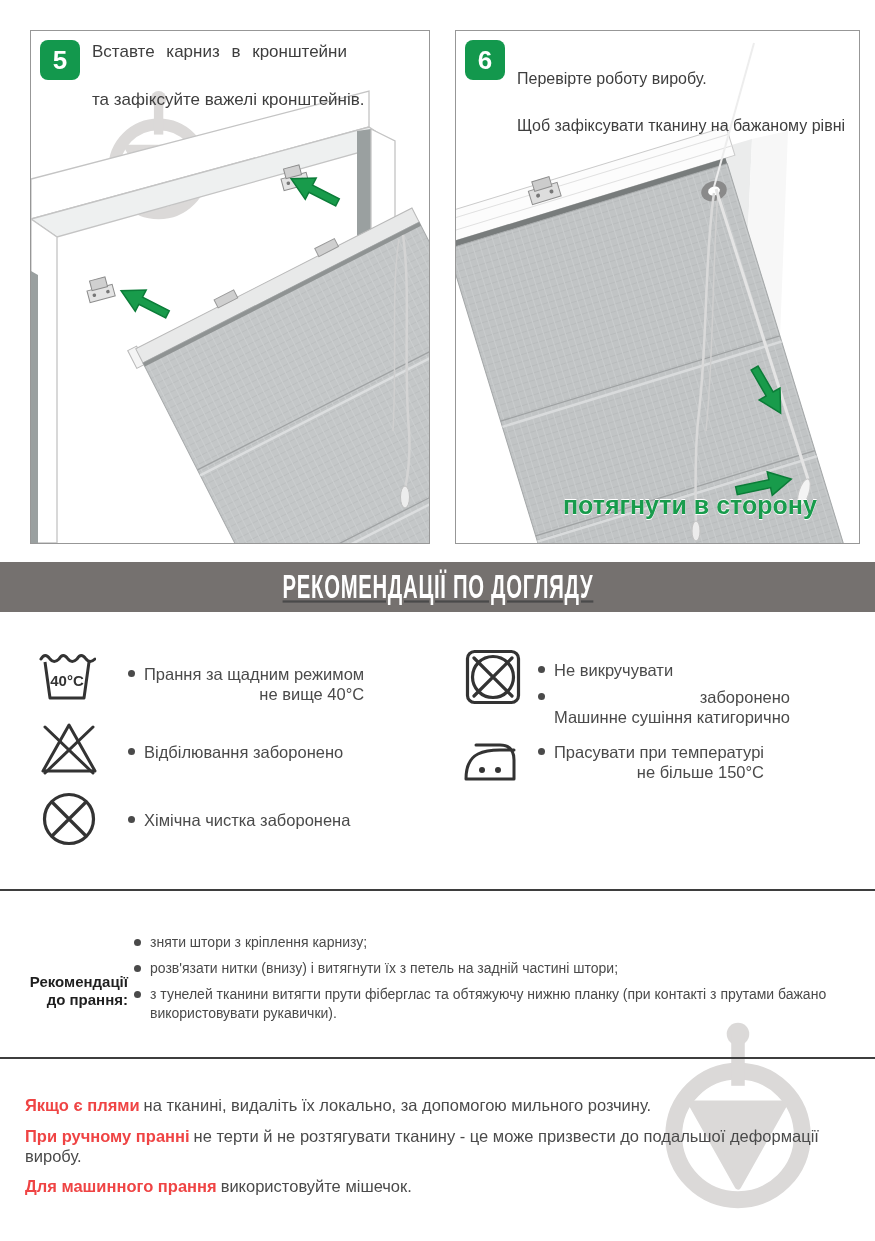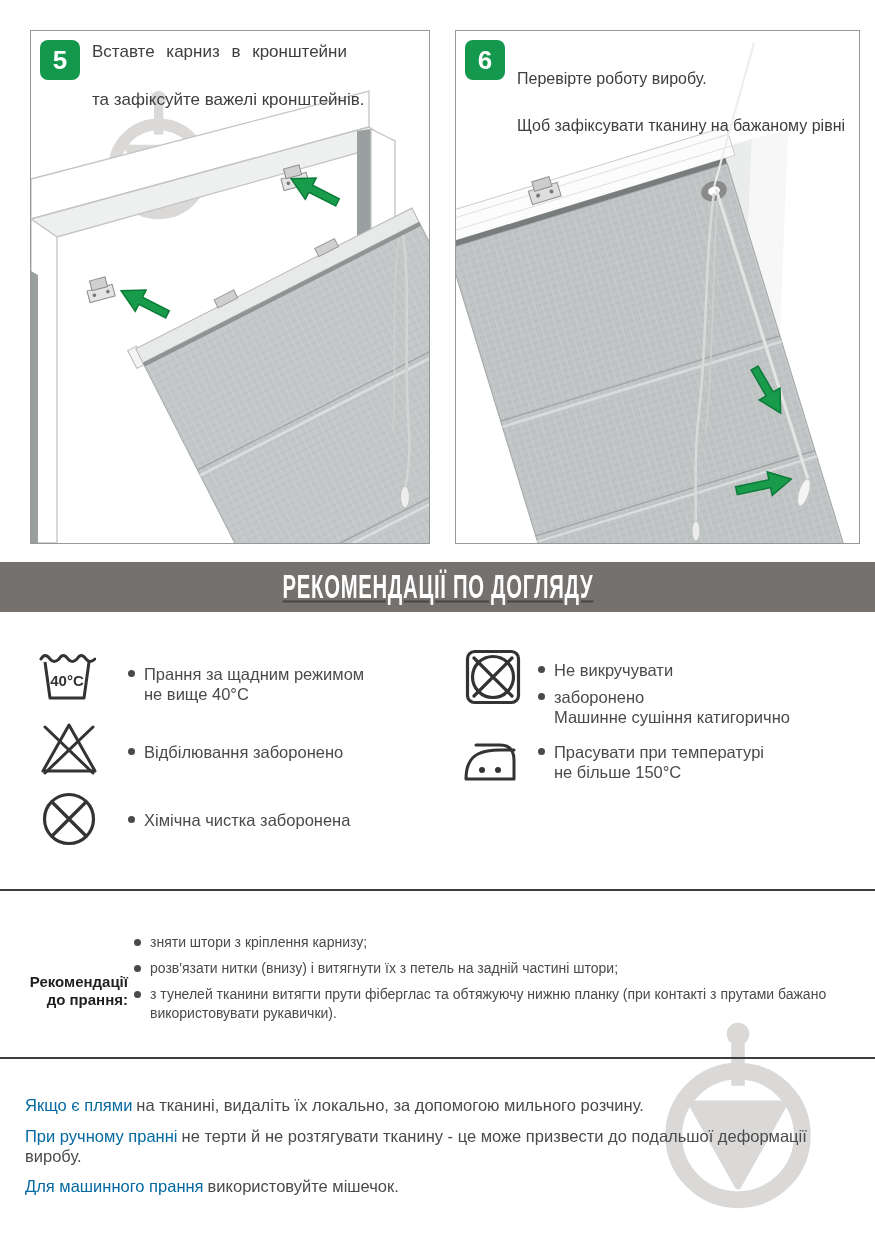--- a/index.html
+++ b/index.html
@@ -22,38 +22,38 @@
            color:#189b4c;white-space:nowrap;text-shadow:0 1px 0 #fff,0 -1px 0 #fff;}
 
   
   .banner{position:absolute;left:0;top:562px;width:875px;height:50px;background:#75716f;
           display:flex;align-items:center;justify-content:center;z-index:2;text-decoration:underline;}
   .banner-title{color:#fff;font-size:29px;font-weight:700;letter-spacing:1px;white-space:nowrap;
                 transform:scale(0.70,1.12);}
 
   
   .care-icon{position:absolute;z-index:2;}
-  .care-text{position:absolute;z-index:2;font-size:16.5px;color:#4a4a4a;line-height:1.22;}
+  .care-text{position:absolute;z-index:2;font-size:16.5px;color:#4a4a4a;line-height:1.22;text-align:right;}
   .bullet-row{display:flex;gap:9px;}
   .dot{flex:0 0 auto;width:7px;height:7px;border-radius:50%;background:#4a4a4a;margin-top:6px;}
 
   
   .hr{position:absolute;left:0;width:875px;height:2px;background:#3e3e3e;z-index:2;}
   .hr1{top:889px;} .hr2{top:1057px;}
 
   
   .wash-label{position:absolute;left:24px;top:934px;width:104px;text-align:right;font-weight:700;
               font-size:15px;color:#1f1f1f;line-height:1.2;z-index:2;margin-top:39px;}
   .wash-bullets{position:absolute;left:134px;top:933px;width:722px;z-index:2;}
   .wash-bullets .bullet-row{margin-bottom:8px;font-size:14px;color:#4a4a4a;line-height:1.3;}
 
   
   .notes{position:absolute;left:25px;top:1096px;width:832px;z-index:2;}
   .note{margin-bottom:11px;font-size:16.5px;color:#4a4a4a;line-height:1.2;}
-  .note b{color:#0369a1;font-weight:400;margin-right:4px;}
+  .note b{color:#ef4444;font-weight:700;margin-right:4px;}
 
   .wm{position:absolute;z-index:0;}
 </style>
 </head>
 <body>
 
 <div class="page">
 
   <div class="panel p5">
     <div class="step-head">
@@ -185,20 +185,21 @@
         </g>
       </g>
 
       <g transform="translate(309,331) rotate(60)">
         <path d="M0,8 L30,8 L30,0 L52,12 L30,24 L30,16 L0,16 Z" fill="#189b4b" stroke="#0b7c38" stroke-width="1.5"></path>
       </g>
       <g transform="translate(278,448) rotate(-12)">
         <path d="M0,8 L34,8 L34,0 L56,12 L34,24 L34,16 L0,16 Z" fill="#189b4b" stroke="#0b7c38" stroke-width="1.5"></path>
       </g>
     </svg>
+    <div class="caption">потягнути в сторону</div>
   </div>
 
   <div class="banner">
     <div class="banner-title">РЕКОМЕНДАЦІЇ ПО ДОГЛЯДУ</div>
   </div>
 
   <svg class="care-icon" style="left:38px;top:648px" width="58" height="56" viewBox="0 0 58 56">
     <path d="M3,11 q4,-7 9,0 q4,5 9,0 q4,-7 9,0 q4,5 9,0 q4,-7 9,0 q4,5 9,0" fill="none" stroke="#333" stroke-width="3" stroke-linecap="round"></path>
     <path d="M7,14 L12,50 H46 L51,14" fill="none" stroke="#333" stroke-width="3" stroke-linejoin="round"></path>
     <text x="29" y="38" text-anchor="middle" font-size="15" font-weight="bold" fill="#333" font-family="Liberation Sans, sans-serif">40°C</text>

